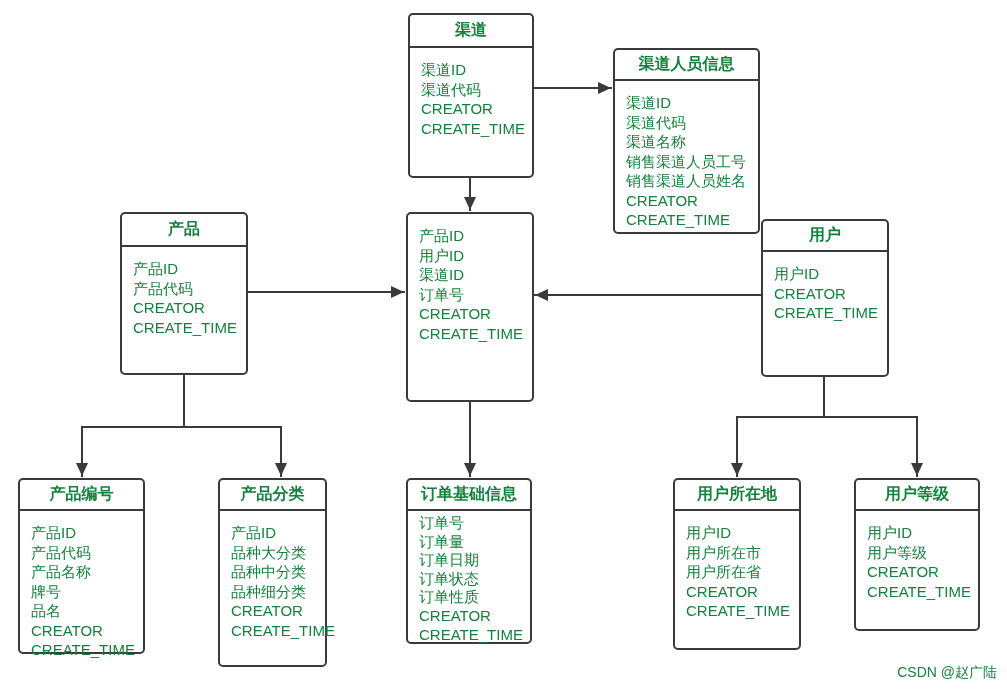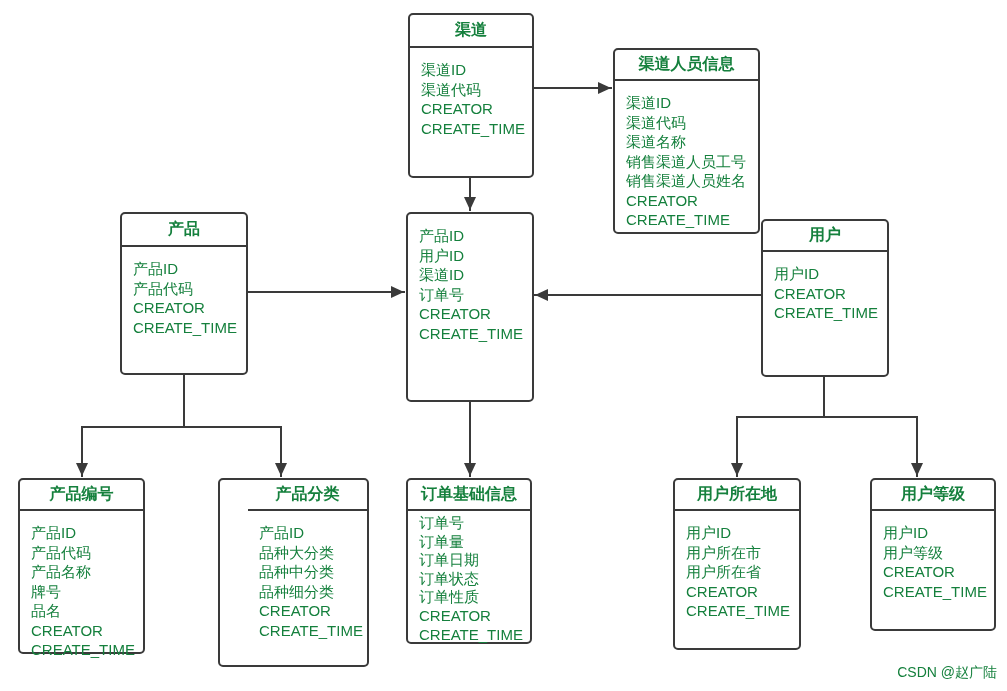--- a/index.html
+++ b/index.html
@@ -143,21 +143,21 @@
         <li>产品ID</li>
         <li>产品代码</li>
         <li>产品名称</li>
         <li>牌号</li>
         <li>品名</li>
         <li>CREATOR</li>
         <li>CREATE_TIME</li>
       </ul>
   </div>
 
-  <div class="entity" style="left:218px; top:478px; width:151px; height:189px;padding-left:28px;">
+  <div class="entity" style="left:218px; top:478px; width:109px; height:189px;">
     <div class="entity-title">产品分类</div>
     <ul class="entity-fields">
         <li>产品ID</li>
         <li>品种大分类</li>
         <li>品种中分类</li>
         <li>品种细分类</li>
         <li>CREATOR</li>
         <li>CREATE_TIME</li>
       </ul>
   </div>
@@ -179,21 +179,21 @@
     <div class="entity-title">用户所在地</div>
     <ul class="entity-fields">
         <li>用户ID</li>
         <li>用户所在市</li>
         <li>用户所在省</li>
         <li>CREATOR</li>
         <li>CREATE_TIME</li>
       </ul>
   </div>
 
-  <div class="entity" style="left:854px; top:478px; width:126px; height:153px;margin-left:16px;">
+  <div class="entity" style="left:854px; top:478px; width:126px; height:153px;">
     <div class="entity-title">用户等级</div>
     <ul class="entity-fields">
         <li>用户ID</li>
         <li>用户等级</li>
         <li>CREATOR</li>
         <li>CREATE_TIME</li>
       </ul>
   </div>
 
   <div class="watermark">CSDN @赵广陆</div>

